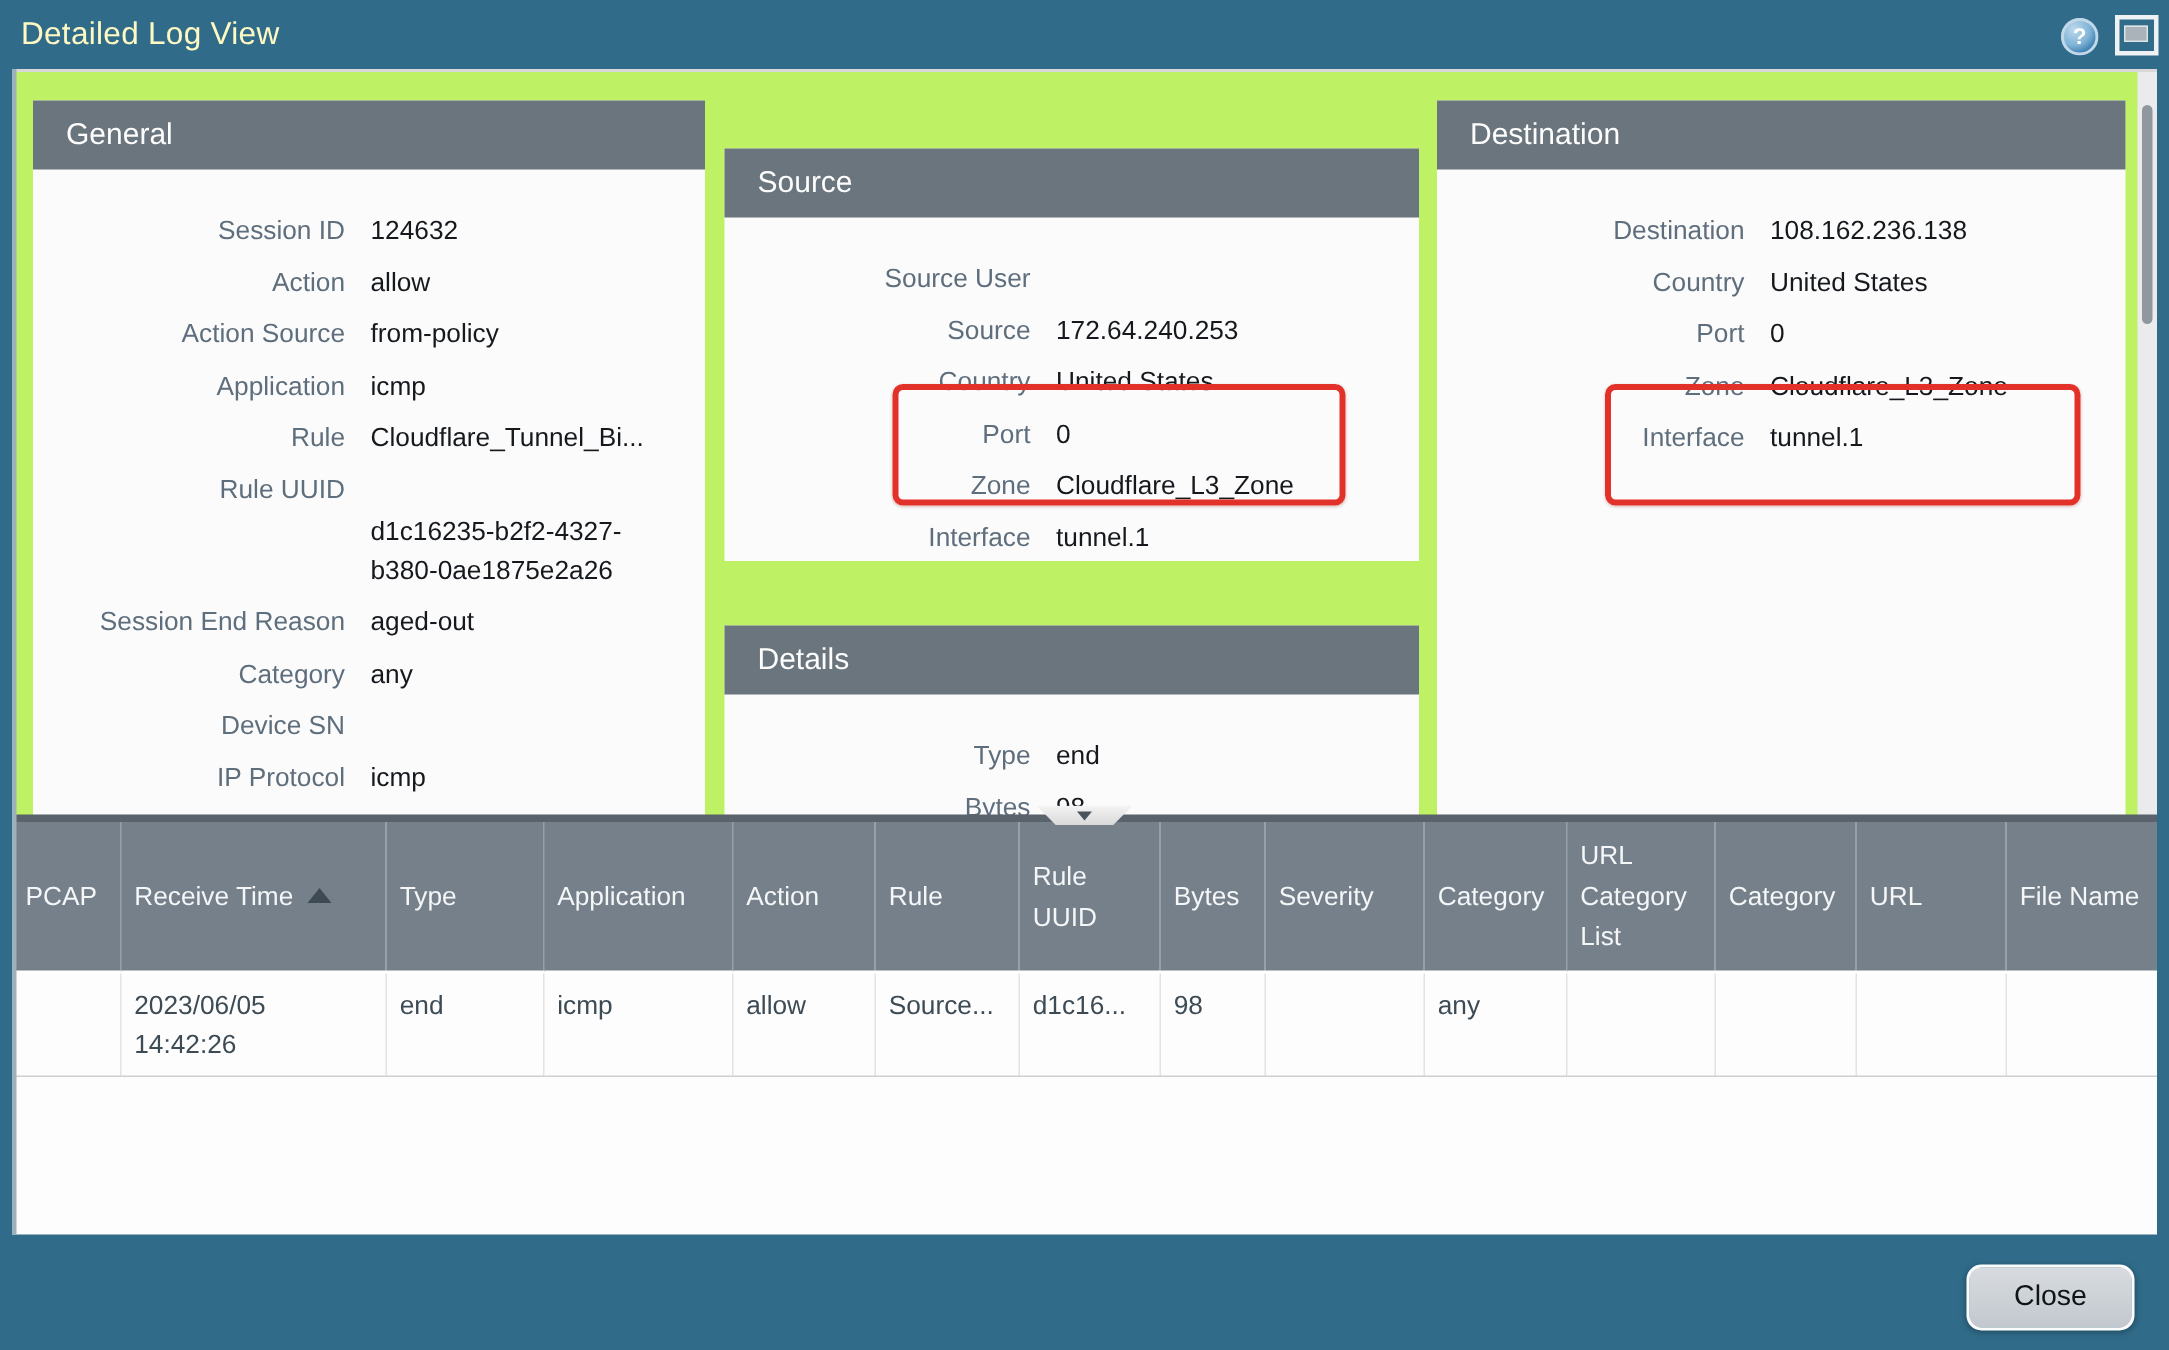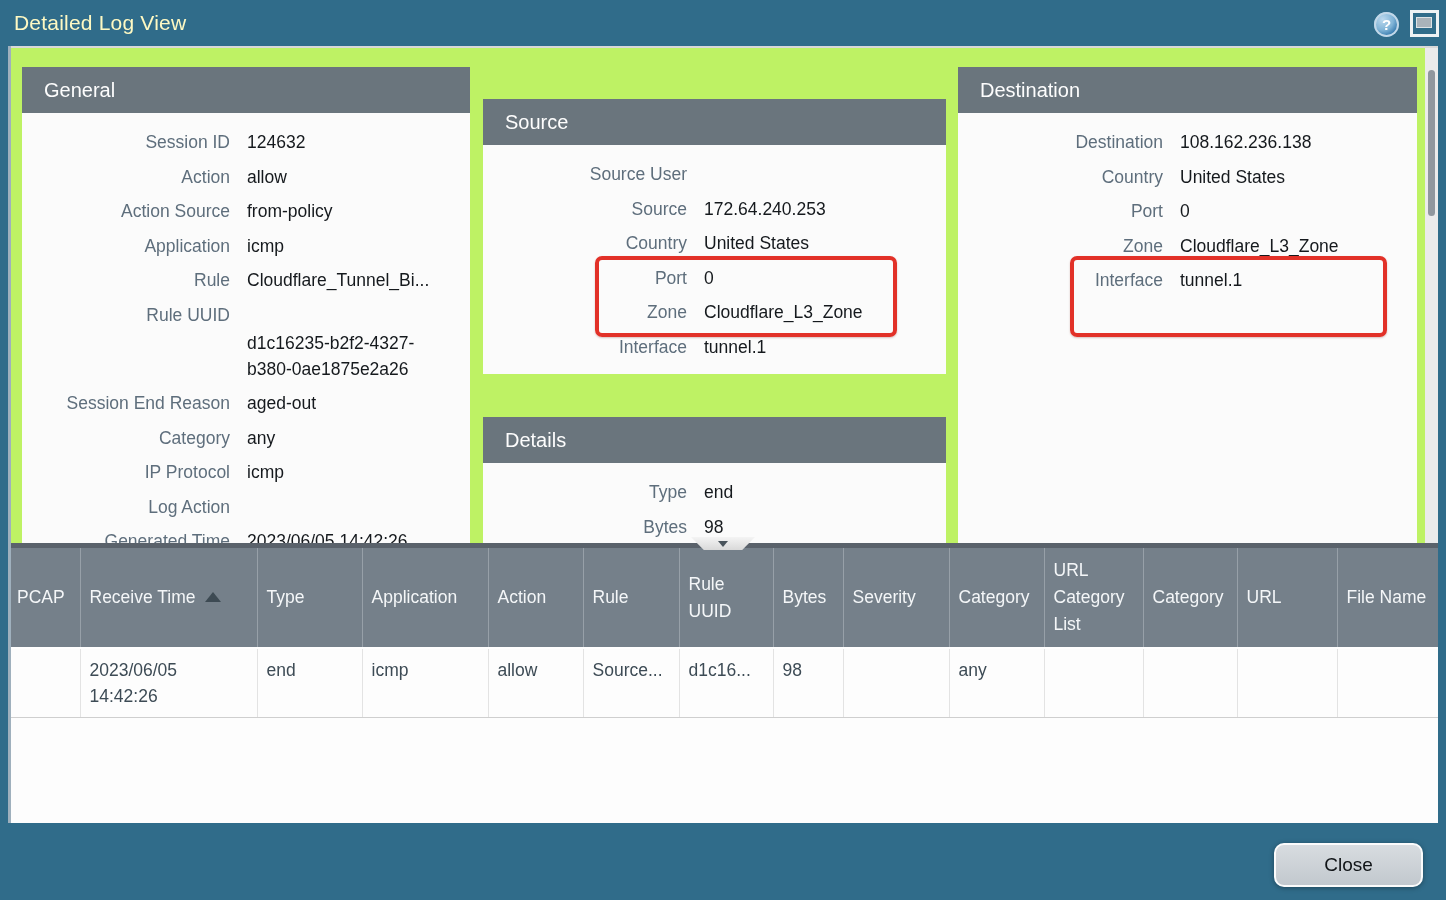--- a/index.html
+++ b/index.html
@@ -48,21 +48,21 @@
   .scroll-thumb {
     position:absolute; right:3px; top:22px; width:7px; height:146px;
     background:#90979e; border-radius:4px; cursor:pointer;
   }
 
   .panel { position:absolute; background:#fbfbfb; }
   .panel-header {
     height:46px; background:#6a757d; color:#fdfdfd;
     font-size:20px; line-height:46px; padding-left:22px;
   }
-  .panel-body { padding-top:12px; }
+  .panel-body { padding-top:23px; }
   .prow { display:flex; }
   .plabel {
     color:#5e6e7c; font-size:17.5px; line-height:34.6px; text-align:right;
     flex:0 0 auto; white-space:nowrap;
   }
   .pvalue {
     color:#15191d; font-size:17.5px; line-height:34.6px; margin-left:17px;
     white-space:nowrap;
   }
   .panel-general   { left:14px;  top:19px;  width:448px; height:496px; }
@@ -127,21 +127,21 @@
   table.logtable td:last-child { border-right:none; }
   td .wrapcell { width:112px; white-space:normal; }
   .sort-asc {
     display:inline-block; width:0; height:0; margin-left:9px;
     border-left:8px solid transparent; border-right:8px solid transparent;
     border-bottom:10px solid #3d4a53; vertical-align:1px;
   }
 
   
   .close-btn {
-    position:absolute; right:23px; bottom:13px; width:149px; height:44px;
+    position:absolute; right:23px; bottom:13px; width:112px; height:44px;
     background:linear-gradient(#d8dce0,#c2c8ce);
     border:2px solid #fbfbfb; border-radius:10px;
     color:#101417; font-size:19px; font-family:"Liberation Sans",sans-serif;
     box-shadow:0 1px 5px rgba(0,0,0,.35); cursor:pointer;
   }
 </style>
 </head>
 <body>
 
 <div class="titlebar">
@@ -181,20 +181,24 @@
           <div class="plabel">Rule UUID</div>
           <div class="pvalue">d1c16235-b2f2-4327-b380-0ae1875e2a26</div>
         </div>
       <div class="prow">
           <div class="plabel">Session End Reason</div>
           <div class="pvalue">aged-out</div>
         </div>
       <div class="prow">
           <div class="plabel">Category</div>
           <div class="pvalue">any</div>
+        </div>
+      <div class="prow">
+          <div class="plabel">Device SN</div>
+          <div class="pvalue"></div>
         </div>
       <div class="prow">
           <div class="plabel">IP Protocol</div>
           <div class="pvalue">icmp</div>
         </div>
       <div class="prow">
           <div class="plabel">Log Action</div>
           <div class="pvalue"></div>
         </div>
       <div class="prow">

